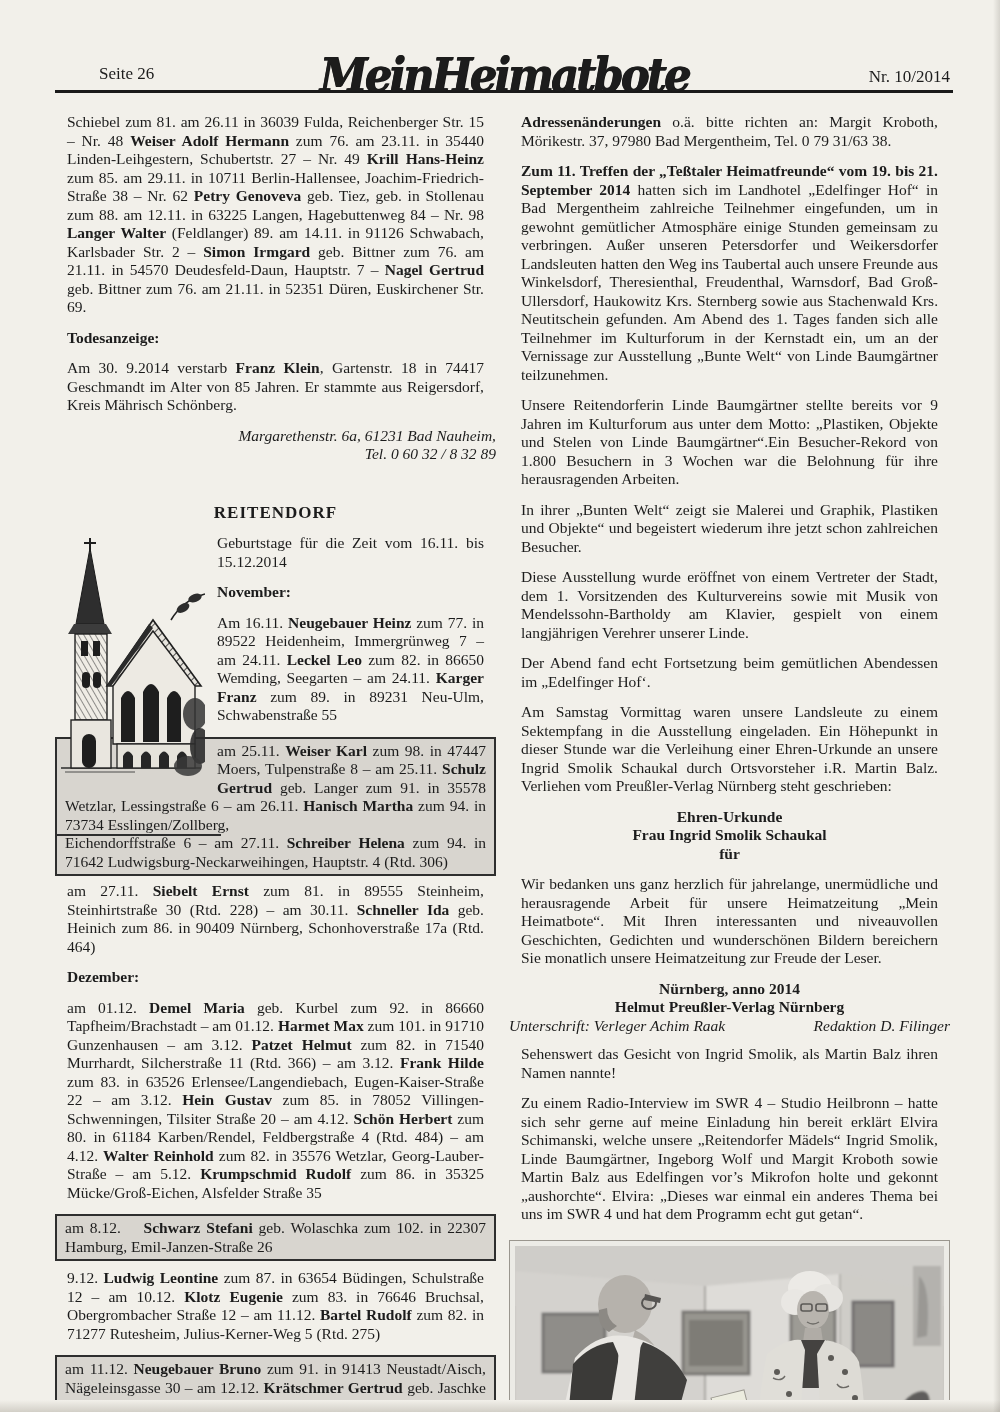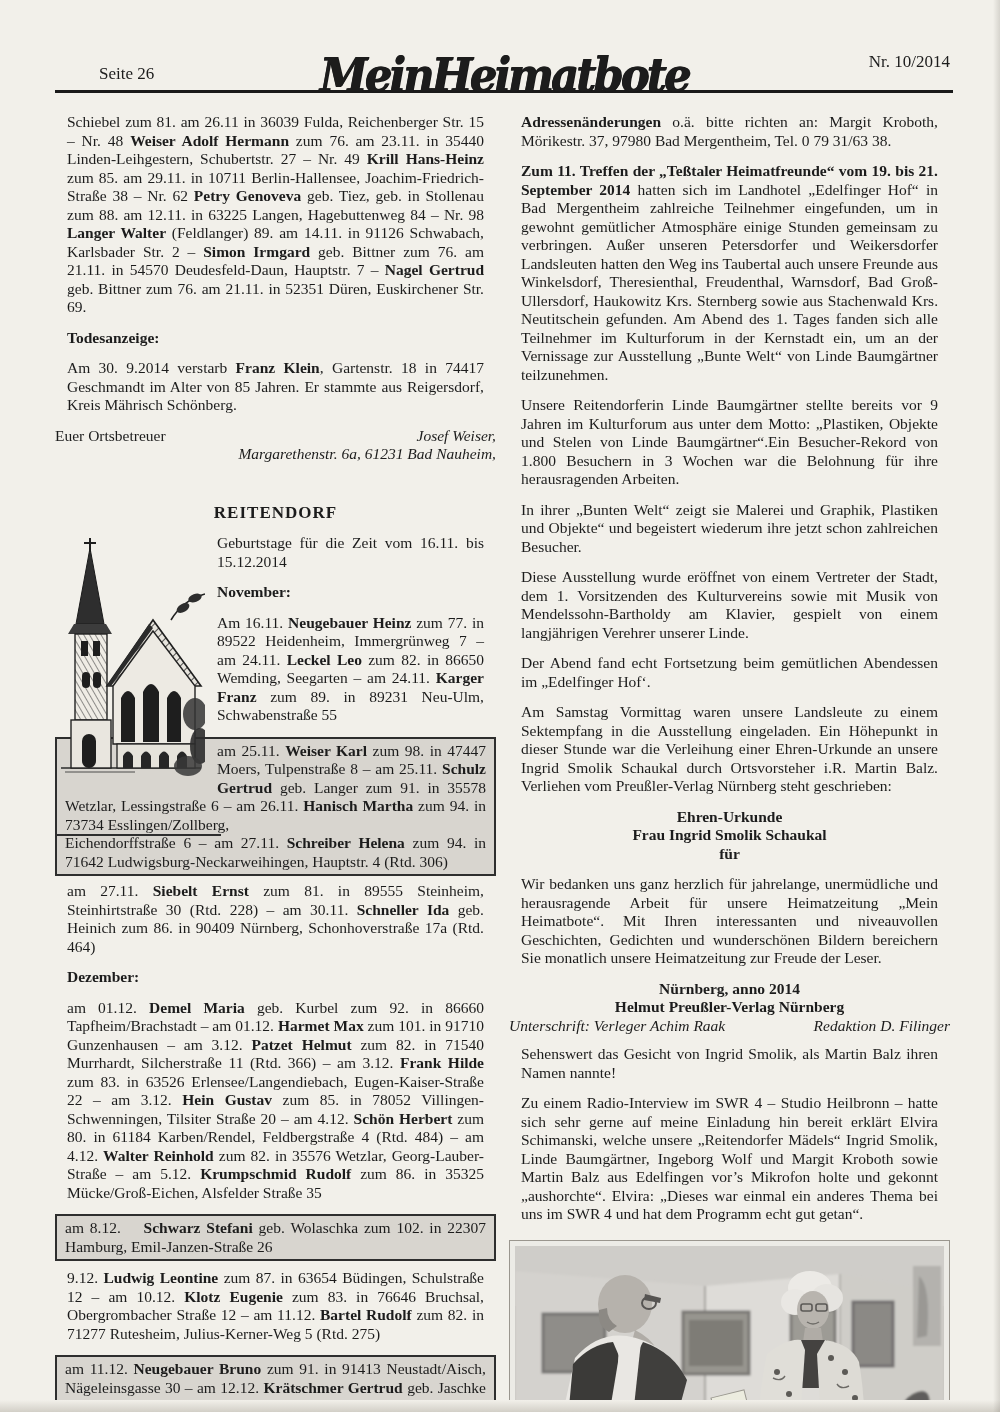--- a/index.html
+++ b/index.html
@@ -9,21 +9,21 @@
     font-family:"Liberation Serif","DejaVu Serif",serif;
     color:#1c1c1c;
   }
   
   header{
     position:relative;height:90px;
     border-bottom:3px solid #1a1a1a;
     margin:0 47px 0 55px;
   }
   .page-label{position:absolute;left:3px;bottom:6px;font-size:17px;margin-left:41px;}
-  .issue-label{position:absolute;right:3px;bottom:18px;font-size:17px;text-align:right;}
+  .issue-label{position:absolute;right:3px;bottom:3px;font-size:17px;text-align:right;}
   .masthead{
     position:absolute;left:0;right:0;bottom:-8px;text-align:center;
     font-family:"DejaVu Serif",serif;font-weight:bold;font-style:italic;
     font-size:46px;letter-spacing:-3px;line-height:1;
     text-shadow:1px 0 0 #1a1a1a, 0 1px 0 #1a1a1a;
     transform:scaleX(.94);
   }
   
   .cols{display:flex;gap:13px;padding:8px 49px 0 55px;}
   .col{flex:0 0 441px;width:441px;font-size:15.5px;line-height:18.5px;text-align:justify;}
@@ -70,25 +70,22 @@
   <div class="issue-label">Nr. 10/2014</div>
 </header>
 
 <div class="cols">
 
   <div class="col">
     <p class="para">Schiebel zum 81. am 26.11 in 36039 Fulda, Reichenberger Str. 15 – Nr. 48 <span style="font-weight: bold;">Weiser Adolf Hermann</span> zum 76. am 23.11. in 35440 Linden-Leihgestern, Schubertstr. 27 – Nr. 49 <span style="font-weight: bold;">Krill Hans-Heinz</span> zum 85. am 29.11. in 10711 Berlin-Hallensee, Joachim-Friedrich-Straße 38 – Nr. 62 <span style="font-weight: bold;">Petry Genoveva</span> geb. Tiez, geb. in Stollenau zum 88. am 12.11. in 63225 Langen, Hagebuttenweg 84 – Nr. 98 <span style="font-weight: bold;">Langer Walter</span> (Feldlanger) 89. am 14.11. in 91126 Schwabach, Karlsbader Str. 2 – <span style="font-weight: bold;">Simon Irmgard</span> geb. Bittner zum 76. am 21.11. in 54570 Deudesfeld-Daun, Hauptstr. 7 – <span style="font-weight: bold;">Nagel Gertrud</span> geb. Bittner zum 76. am 21.11. in 52351 Düren, Euskirchener Str. 69.</p>
 
     <p class="h mt8">Todesanzeige:</p>
     <p>Am 30. 9.2014 verstarb <span style="font-weight: bold;">Franz Klein</span>, Gartenstr. 18 in 74417 Geschmandt im Alter von 85 Jahren. Er stammte aus Reigersdorf, Kreis Mährisch Schönberg.</p>
-    <div class="sigrow">
-      <span>Euer Ortsbetreuer</span>
-      <span class="it">Josef Weiser,</span>
-    </div>
     <div class="sigline it">Margarethenstr. 6a, 61231 Bad Nauheim,</div>
+    <div class="sigline it">Tel. 0 60 32 / 8 32 89</div>
 
     <h2 class="section-h">REITENDORF</h2>
 
     <div class="reitendorf">
       <div class="church">
         <svg viewBox="0 0 150 240" xmlns="http://www.w3.org/2000/svg">
           <defs>
             <pattern id="hatch" width="6" height="6" patternTransform="rotate(45)" patternUnits="userSpaceOnUse">
               <rect width="6" height="6" fill="#e7e4dd"></rect>
               <line x1="0" y1="0" x2="0" y2="6" stroke="#2b2b2b" stroke-width="1.6"></line>

